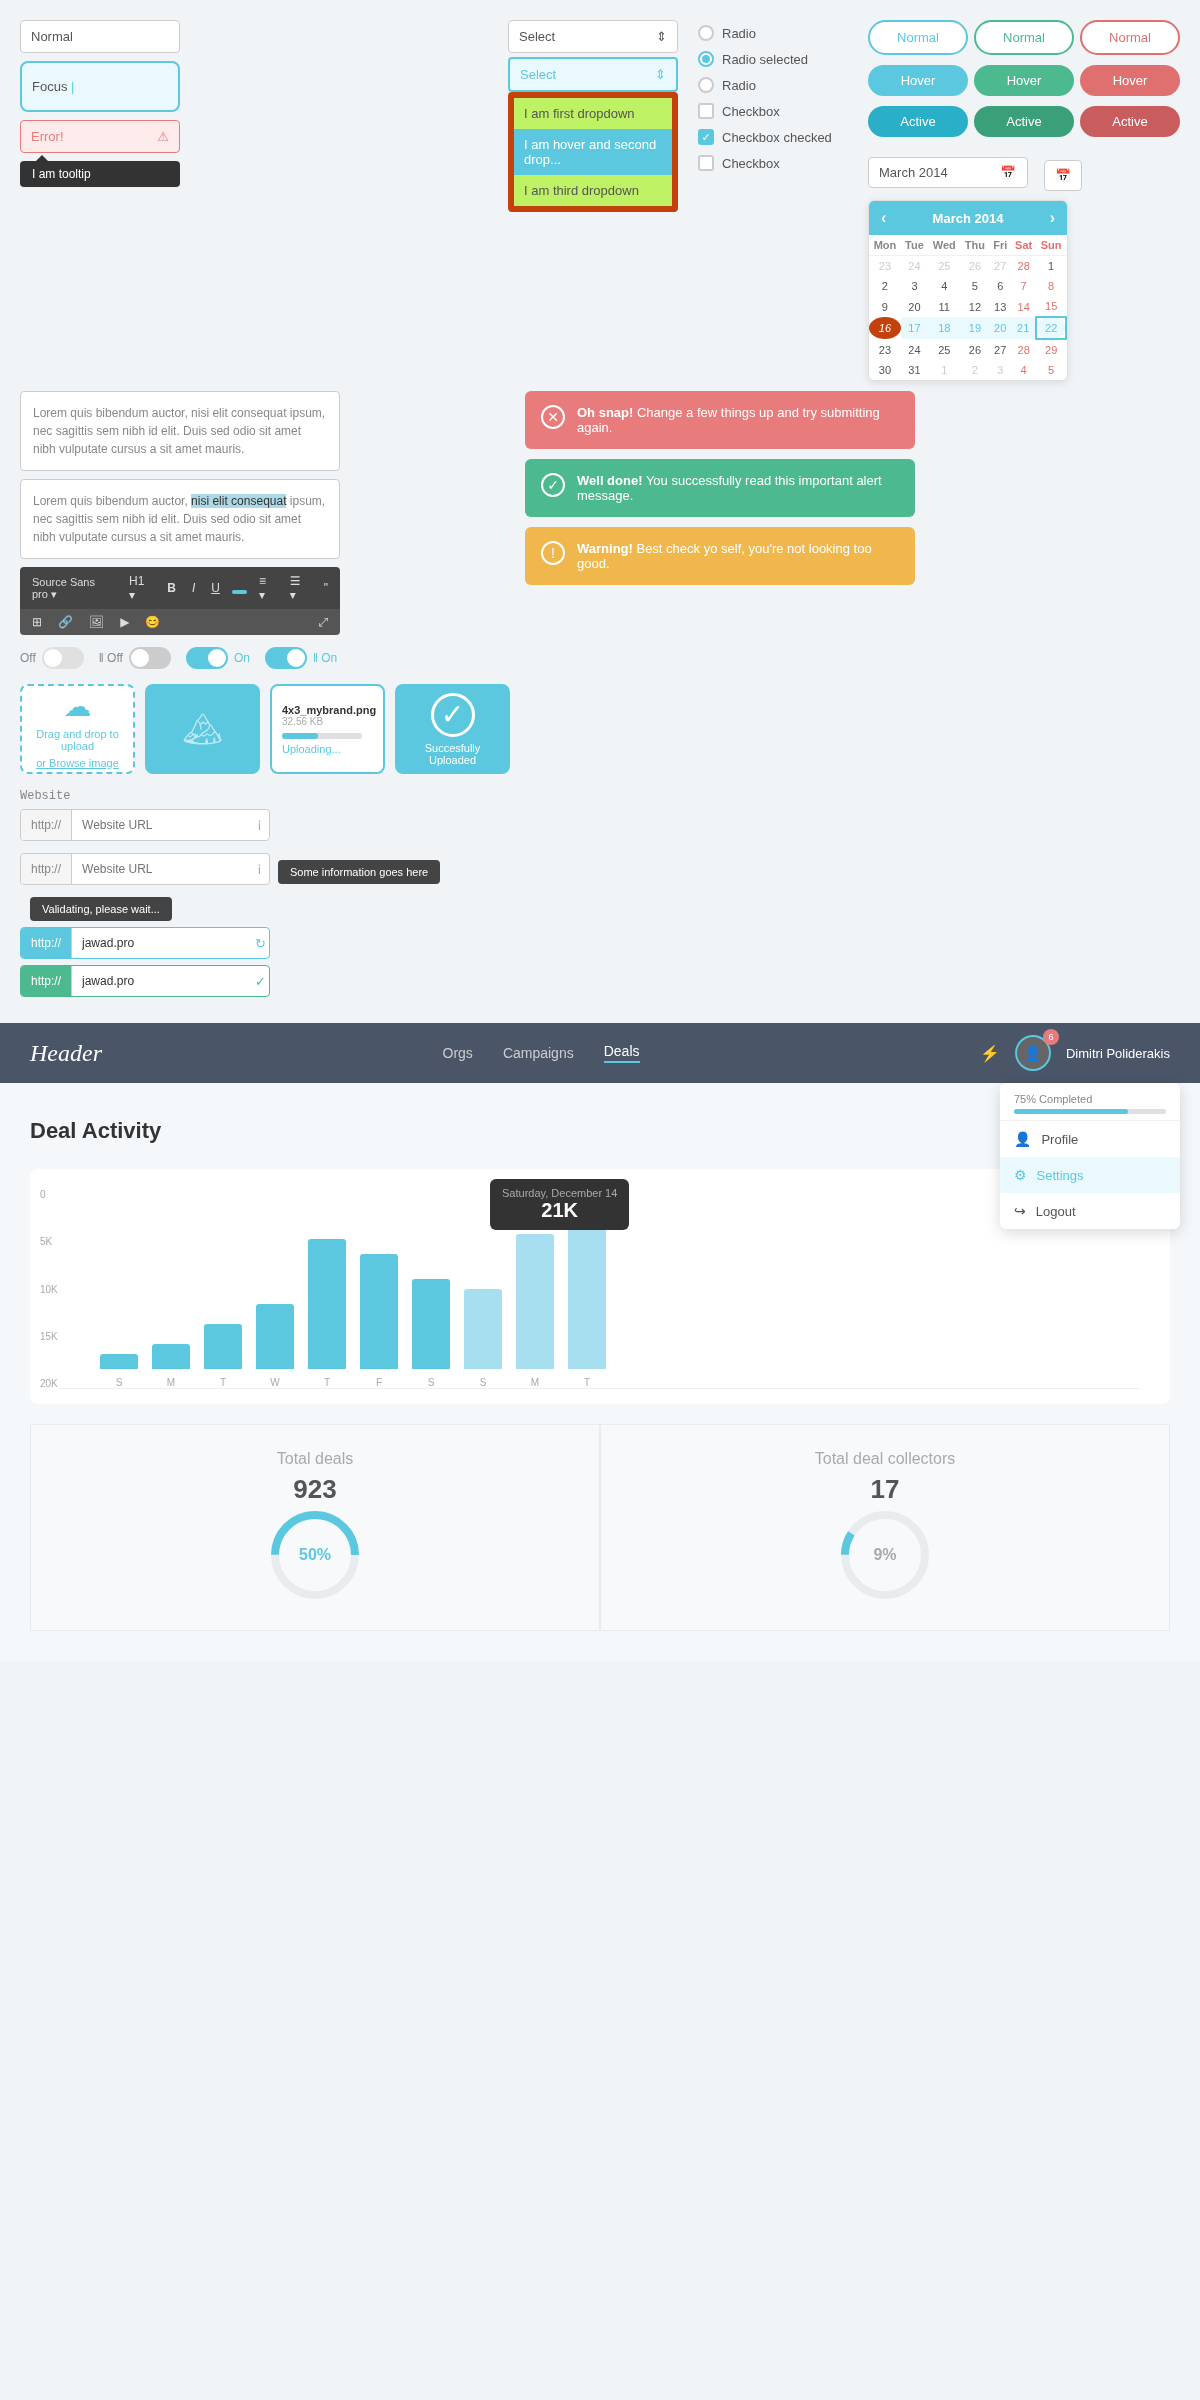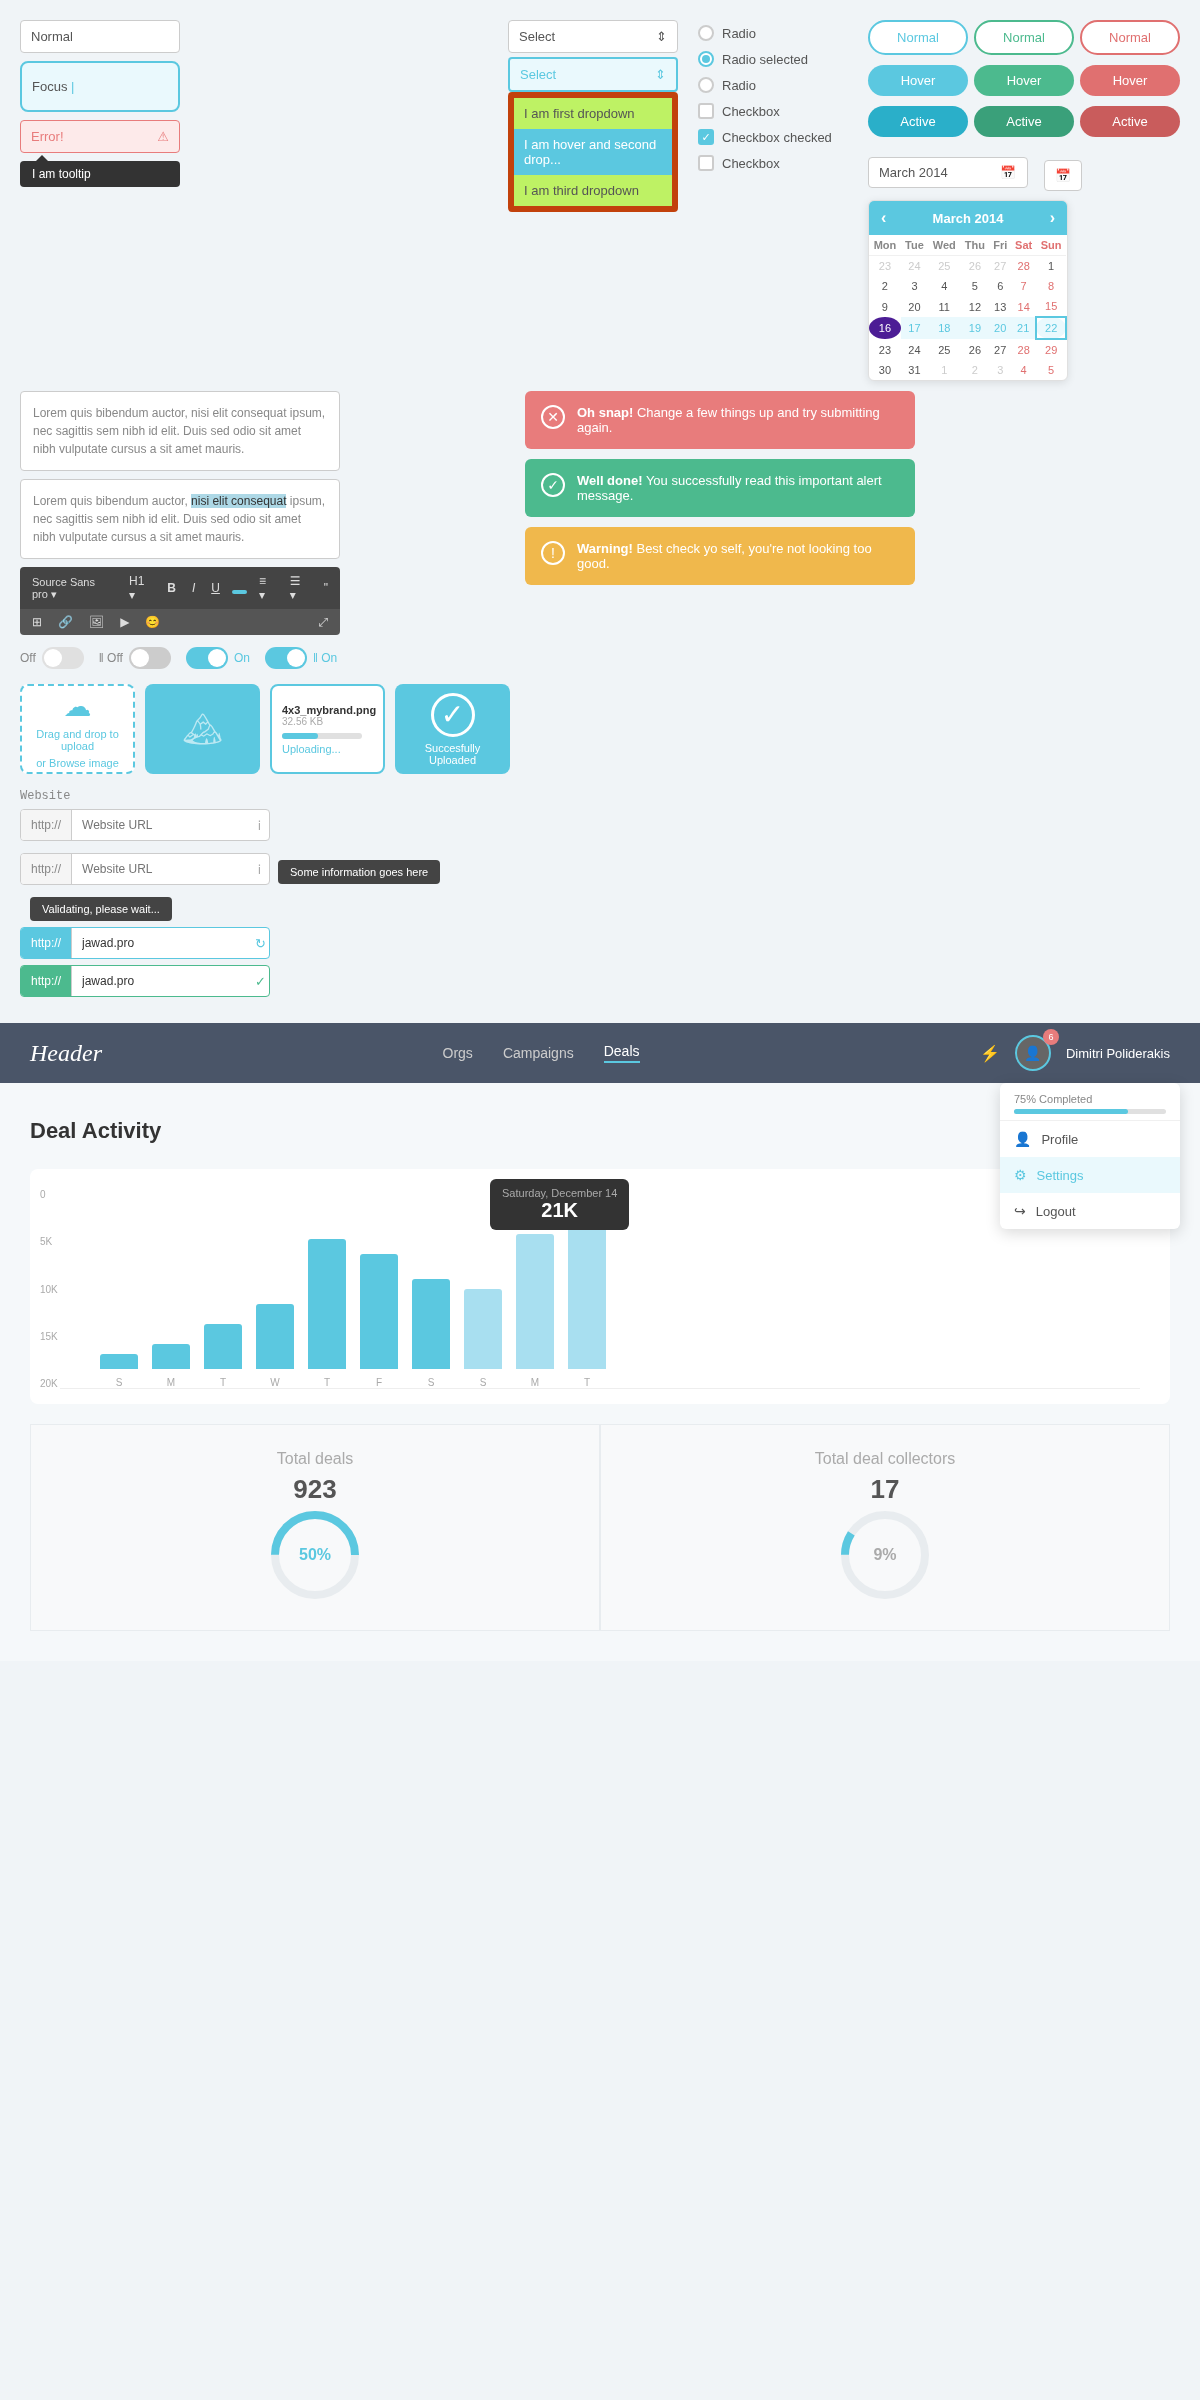--- a/index.html
+++ b/index.html
@@ -773,21 +773,21 @@
               <tr>
                 <td>9</td>
                 <td>20</td>
                 <td>11</td>
                 <td>12</td>
                 <td>13</td>
                 <td style="color:#e07070">14</td>
                 <td style="color:#e07070">15</td>
               </tr>
               <tr class="cal-row-highlight">
-                <td class="highlighted" style="color:white;background:#4c1d95;border-radius:50%;">16</td>
+                <td class="highlighted" style="color:white;background:#c2410c;border-radius:50%;font-style:italic;">16</td>
                 <td>17</td>
                 <td>18</td>
                 <td>19</td>
                 <td>20</td>
                 <td>21</td>
                 <td style="border:2px solid #5bc8e0;border-radius:50%;color:#5bc8e0;">22</td>
               </tr>
               <tr>
                 <td>23</td>
                 <td>24</td>
@@ -868,21 +868,21 @@
             <div class="toggle-thumb"></div>
           </div>
           <span style="color:#5bc8e0">‖ On</span>
         </div>
       </div>
 
       <div class="upload-section">
         <div class="upload-box">
           <span style="font-size:28px;color:#5bc8e0;">☁</span>
           <span>Drag and drop to upload</span>
-          <span style="color:#5bc8e0;font-size:11px;">or Browse image</span>
+          <span style="color:#5bc8e0;text-decoration:underline;font-size:11px;">or Browse image</span>
         </div>
         <div class="upload-preview">
           <span style="font-size:32px;color:rgba(255,255,255,0.6)">🏔</span>
         </div>
         <div class="upload-uploading">
           <span style="font-weight:600;color:#333;">4x3_mybrand.png</span>
           <span style="color:#aaa; font-size:10px;">32.56 KB</span>
           <div class="progress-bar-bg">
             <div class="progress-bar-fill" style="width:45%"></div>
           </div>

